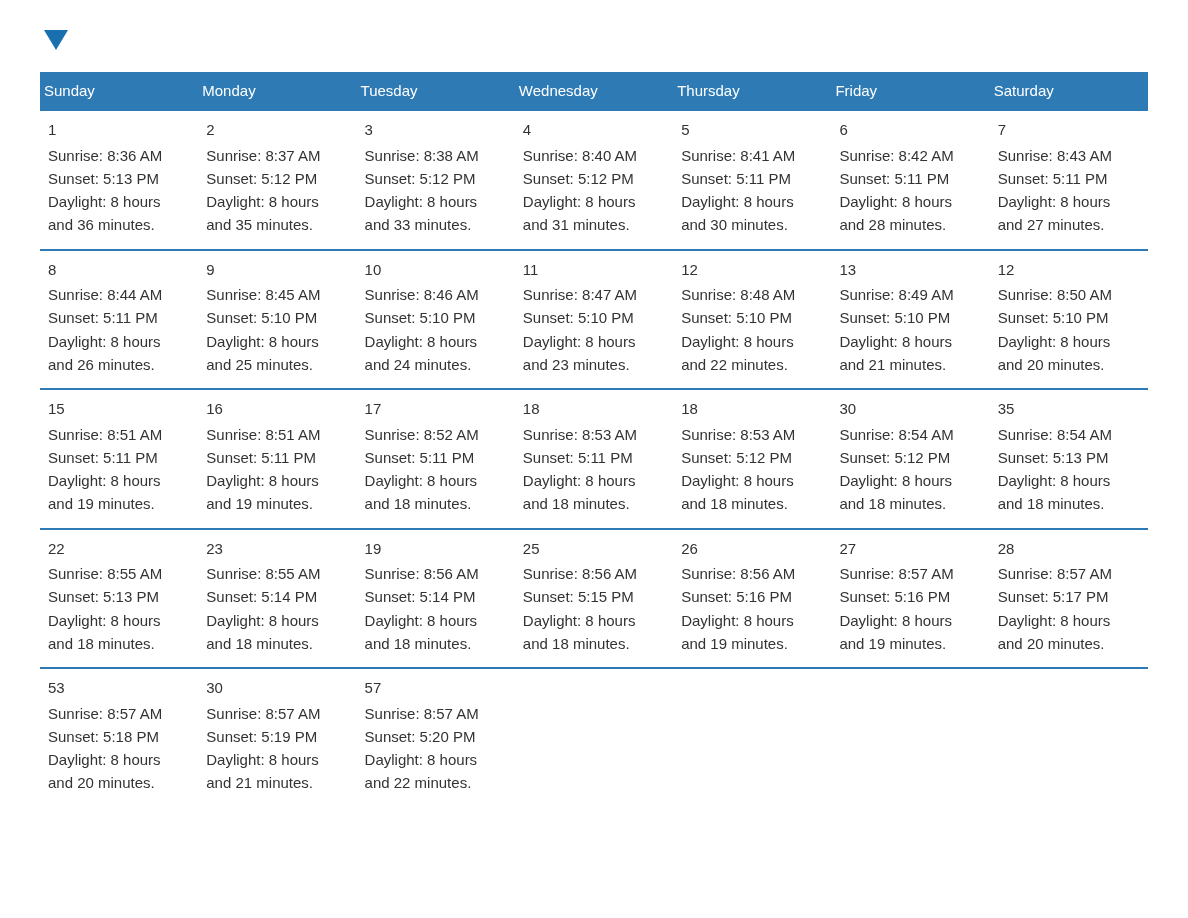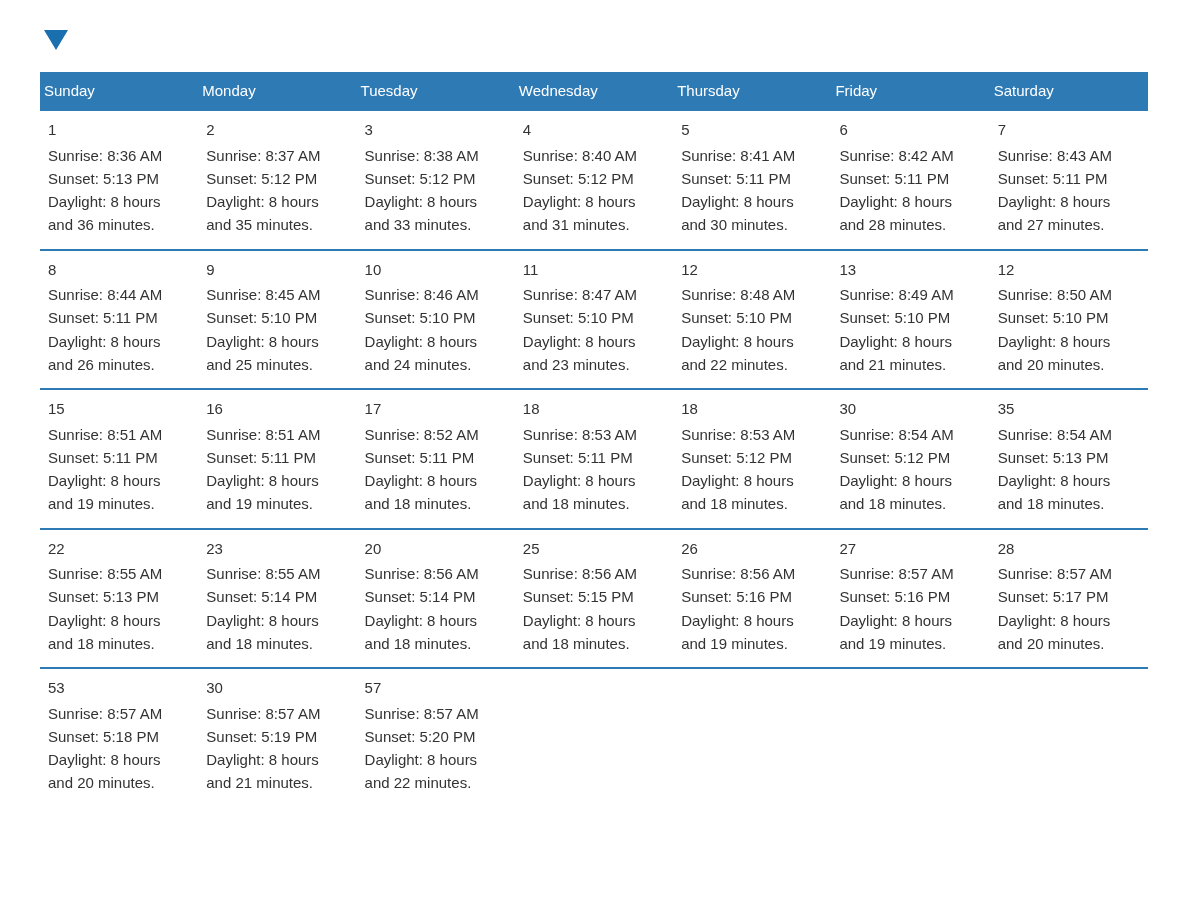--- a/index.html
+++ b/index.html
@@ -149,21 +149,21 @@
         <td><span class="day-number">16</span><span class="day-info">Sunrise: 8:51 AM<br>Sunset: 5:11 PM<br>Daylight: 8 hours<br>and 19 minutes.</span></td>
         <td><span class="day-number">17</span><span class="day-info">Sunrise: 8:52 AM<br>Sunset: 5:11 PM<br>Daylight: 8 hours<br>and 18 minutes.</span></td>
         <td><span class="day-number">18</span><span class="day-info">Sunrise: 8:53 AM<br>Sunset: 5:11 PM<br>Daylight: 8 hours<br>and 18 minutes.</span></td>
         <td><span class="day-number">18</span><span class="day-info">Sunrise: 8:53 AM<br>Sunset: 5:12 PM<br>Daylight: 8 hours<br>and 18 minutes.</span></td>
         <td><span class="day-number">30</span><span class="day-info">Sunrise: 8:54 AM<br>Sunset: 5:12 PM<br>Daylight: 8 hours<br>and 18 minutes.</span></td>
         <td><span class="day-number">35</span><span class="day-info">Sunrise: 8:54 AM<br>Sunset: 5:13 PM<br>Daylight: 8 hours<br>and 18 minutes.</span></td>
       </tr>
       <tr>
         <td><span class="day-number">22</span><span class="day-info">Sunrise: 8:55 AM<br>Sunset: 5:13 PM<br>Daylight: 8 hours<br>and 18 minutes.</span></td>
         <td><span class="day-number">23</span><span class="day-info">Sunrise: 8:55 AM<br>Sunset: 5:14 PM<br>Daylight: 8 hours<br>and 18 minutes.</span></td>
-        <td><span class="day-number">20</span><span class="day-info">Sunrise: 8:56 AM<br>Sunset: 5:14 PM<br>Daylight: 8 hours<br>and 18 minutes.</span></td>
+        <td><span class="day-number">19</span><span class="day-info">Sunrise: 8:56 AM<br>Sunset: 5:14 PM<br>Daylight: 8 hours<br>and 18 minutes.</span></td>
         <td><span class="day-number">25</span><span class="day-info">Sunrise: 8:56 AM<br>Sunset: 5:15 PM<br>Daylight: 8 hours<br>and 18 minutes.</span></td>
         <td><span class="day-number">26</span><span class="day-info">Sunrise: 8:56 AM<br>Sunset: 5:16 PM<br>Daylight: 8 hours<br>and 19 minutes.</span></td>
         <td><span class="day-number">27</span><span class="day-info">Sunrise: 8:57 AM<br>Sunset: 5:16 PM<br>Daylight: 8 hours<br>and 19 minutes.</span></td>
         <td><span class="day-number">28</span><span class="day-info">Sunrise: 8:57 AM<br>Sunset: 5:17 PM<br>Daylight: 8 hours<br>and 20 minutes.</span></td>
       </tr>
       <tr>
         <td><span class="day-number">53</span><span class="day-info">Sunrise: 8:57 AM<br>Sunset: 5:18 PM<br>Daylight: 8 hours<br>and 20 minutes.</span></td>
         <td><span class="day-number">30</span><span class="day-info">Sunrise: 8:57 AM<br>Sunset: 5:19 PM<br>Daylight: 8 hours<br>and 21 minutes.</span></td>
         <td><span class="day-number">57</span><span class="day-info">Sunrise: 8:57 AM<br>Sunset: 5:20 PM<br>Daylight: 8 hours<br>and 22 minutes.</span></td>
         <td class="empty-cell"></td>

